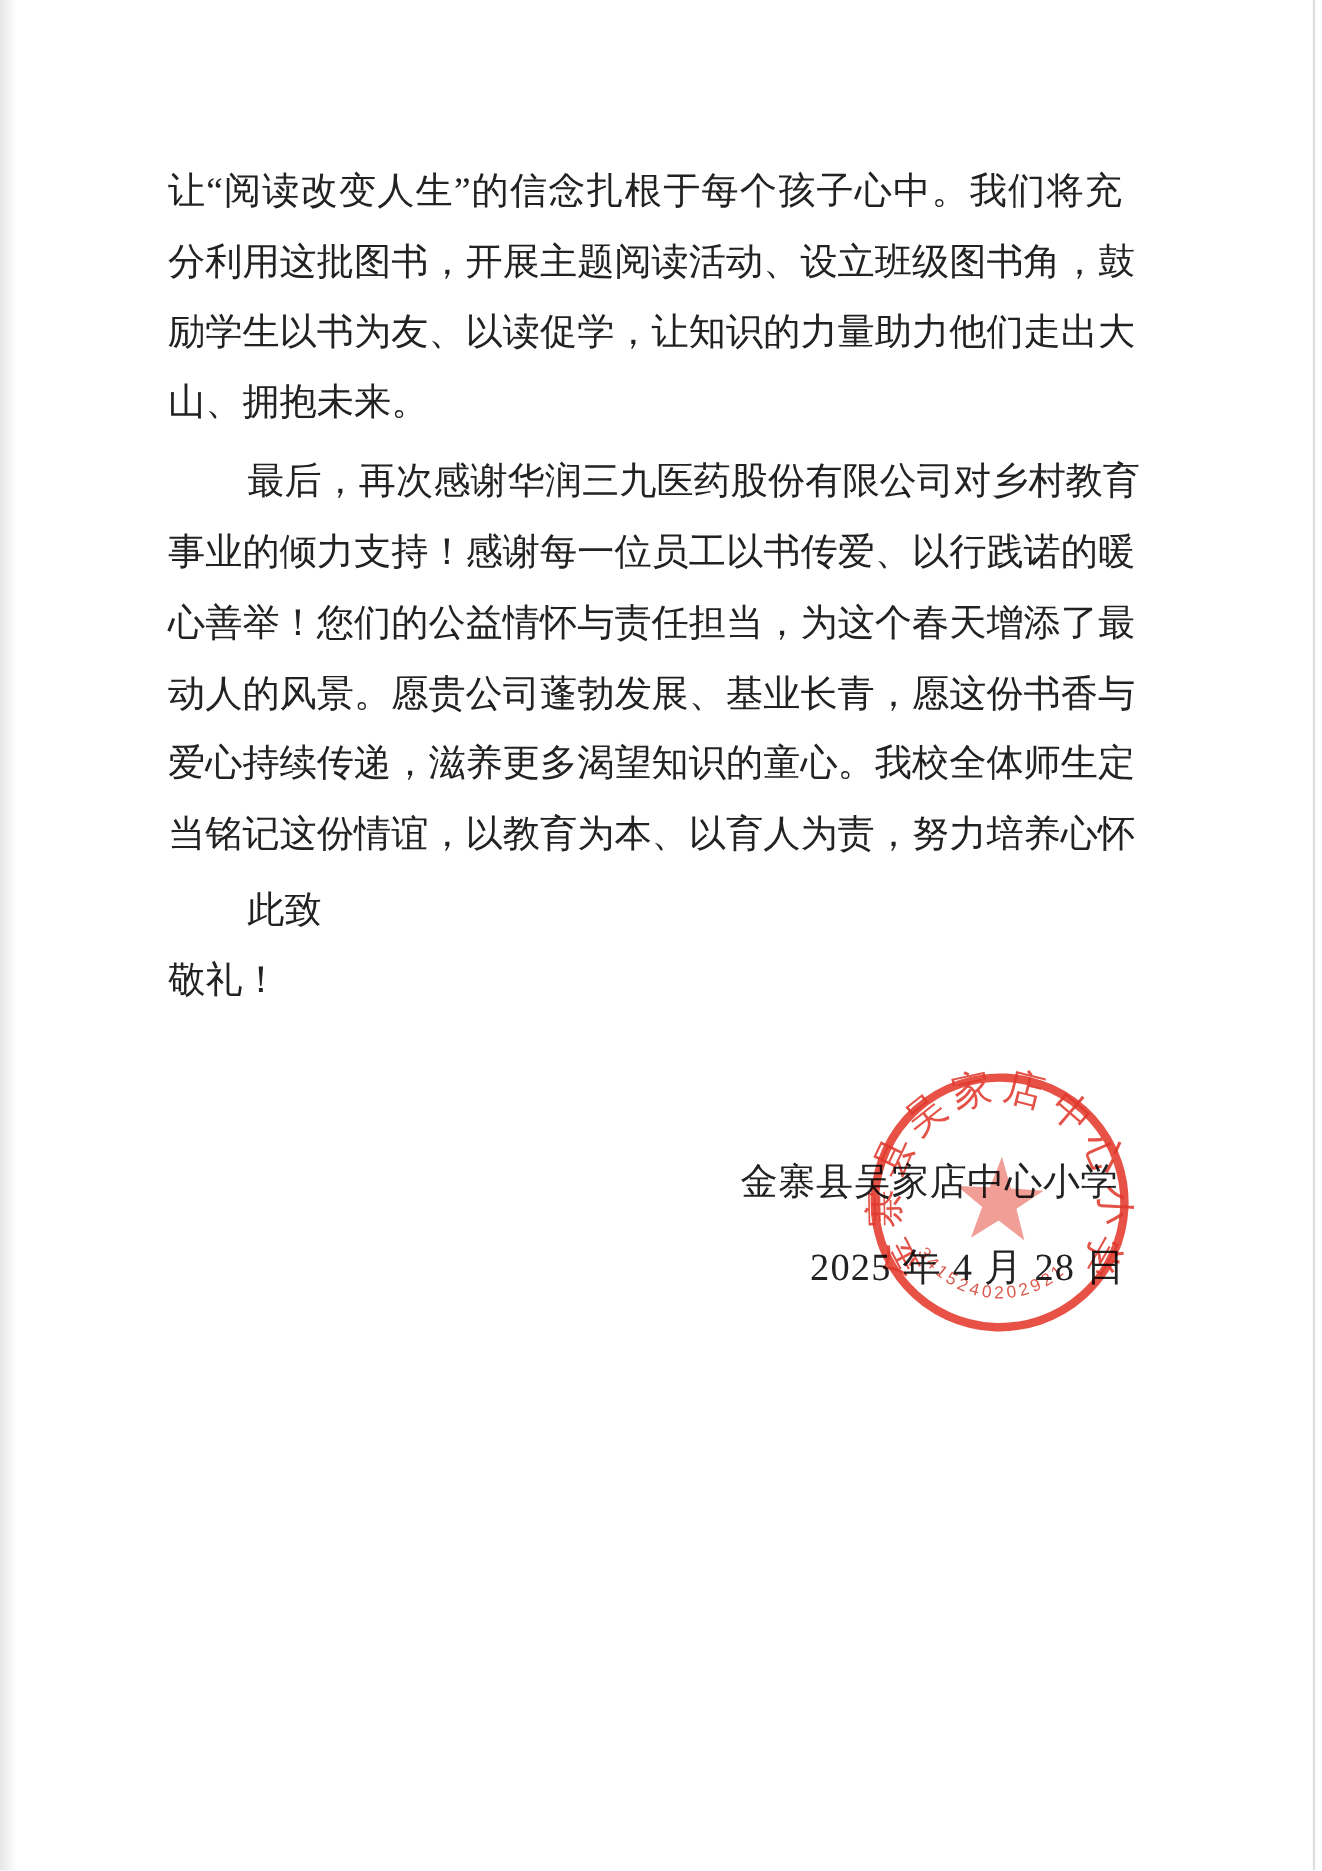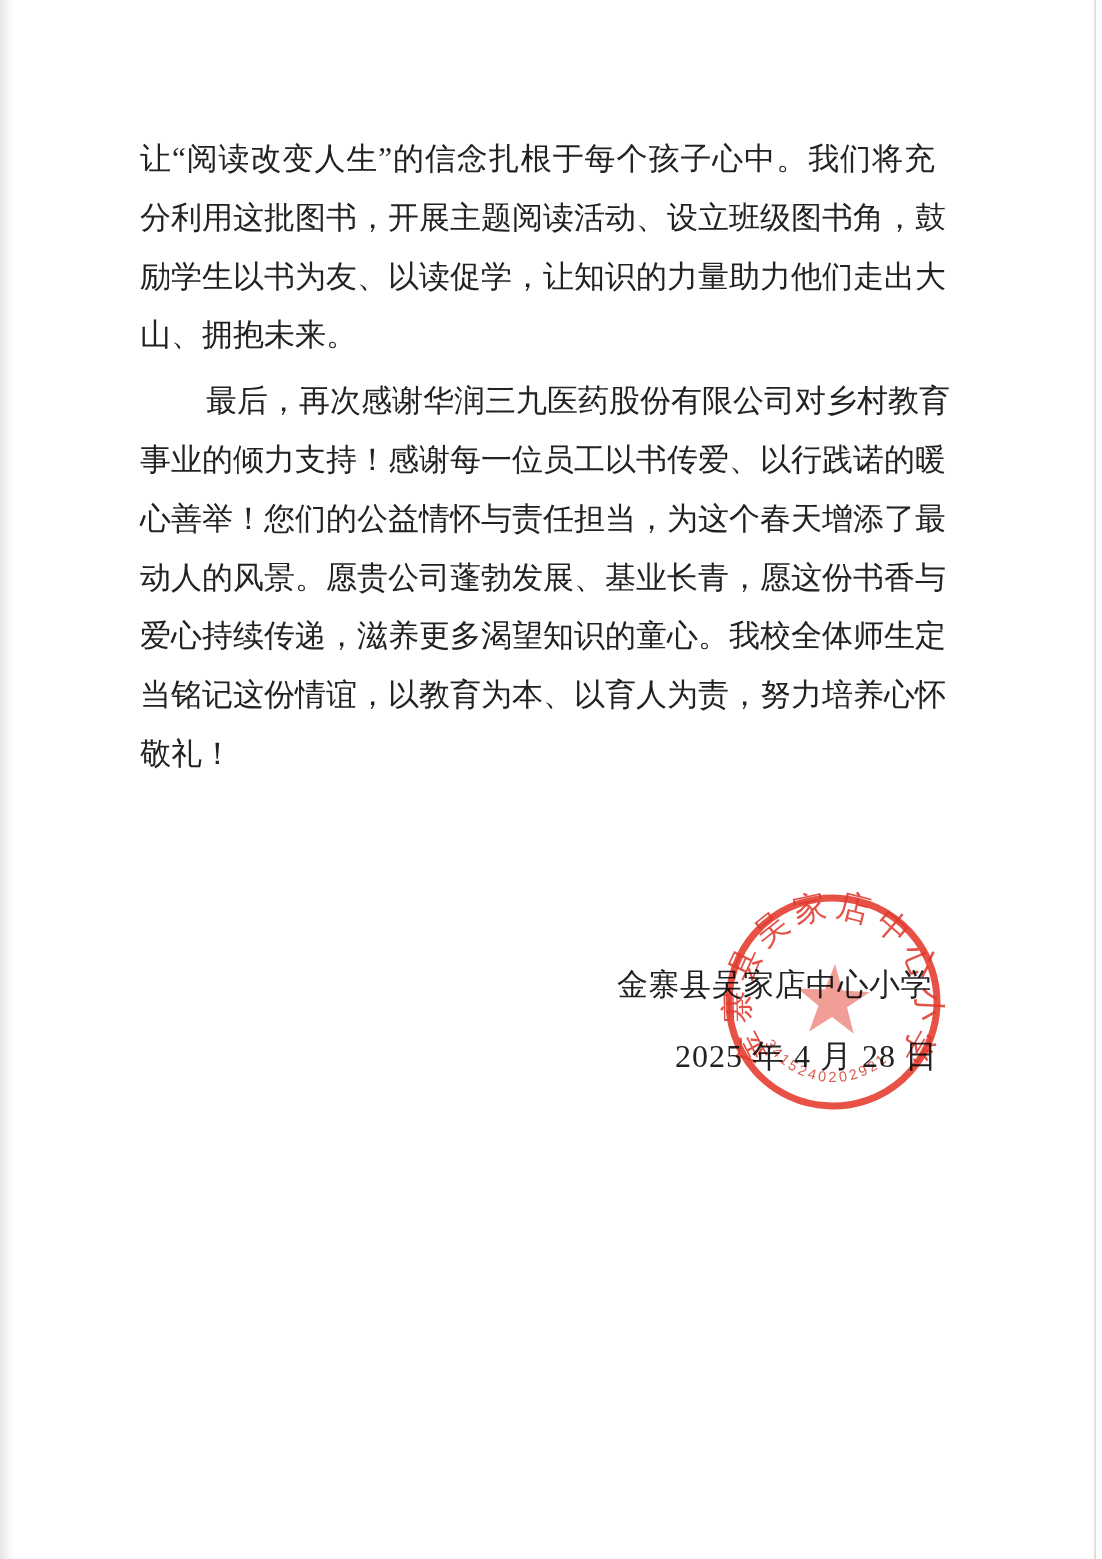--- a/index.html
+++ b/index.html
@@ -307,20 +307,21 @@
         <span>为</span>
         <span>责</span>
         <span>，</span>
         <span>努</span>
         <span>力</span>
         <span>培</span>
         <span>养</span>
         <span>心</span>
         <span>怀</span>
       </div>
+    <div class="line indent cz">此致</div>
     <div class="line">敬礼！</div>
   </div>
 
   <div class="sig-school">金寨县吴家店中心小学</div>
   <div class="sig-date">2025 年 4 月 28 日</div>
 
   <svg class="seal" viewBox="0 0 240 240" xmlns="http://www.w3.org/2000/svg">
     <defs>
       <path id="sealArcTop" d="M 59.9 180.1 A 85 85 0 1 1 180.1 180.1" fill="none"></path>
       <path id="sealArcBot" d="M 50.7 160 A 80 80 0 0 0 189.3 160" fill="none"></path>

